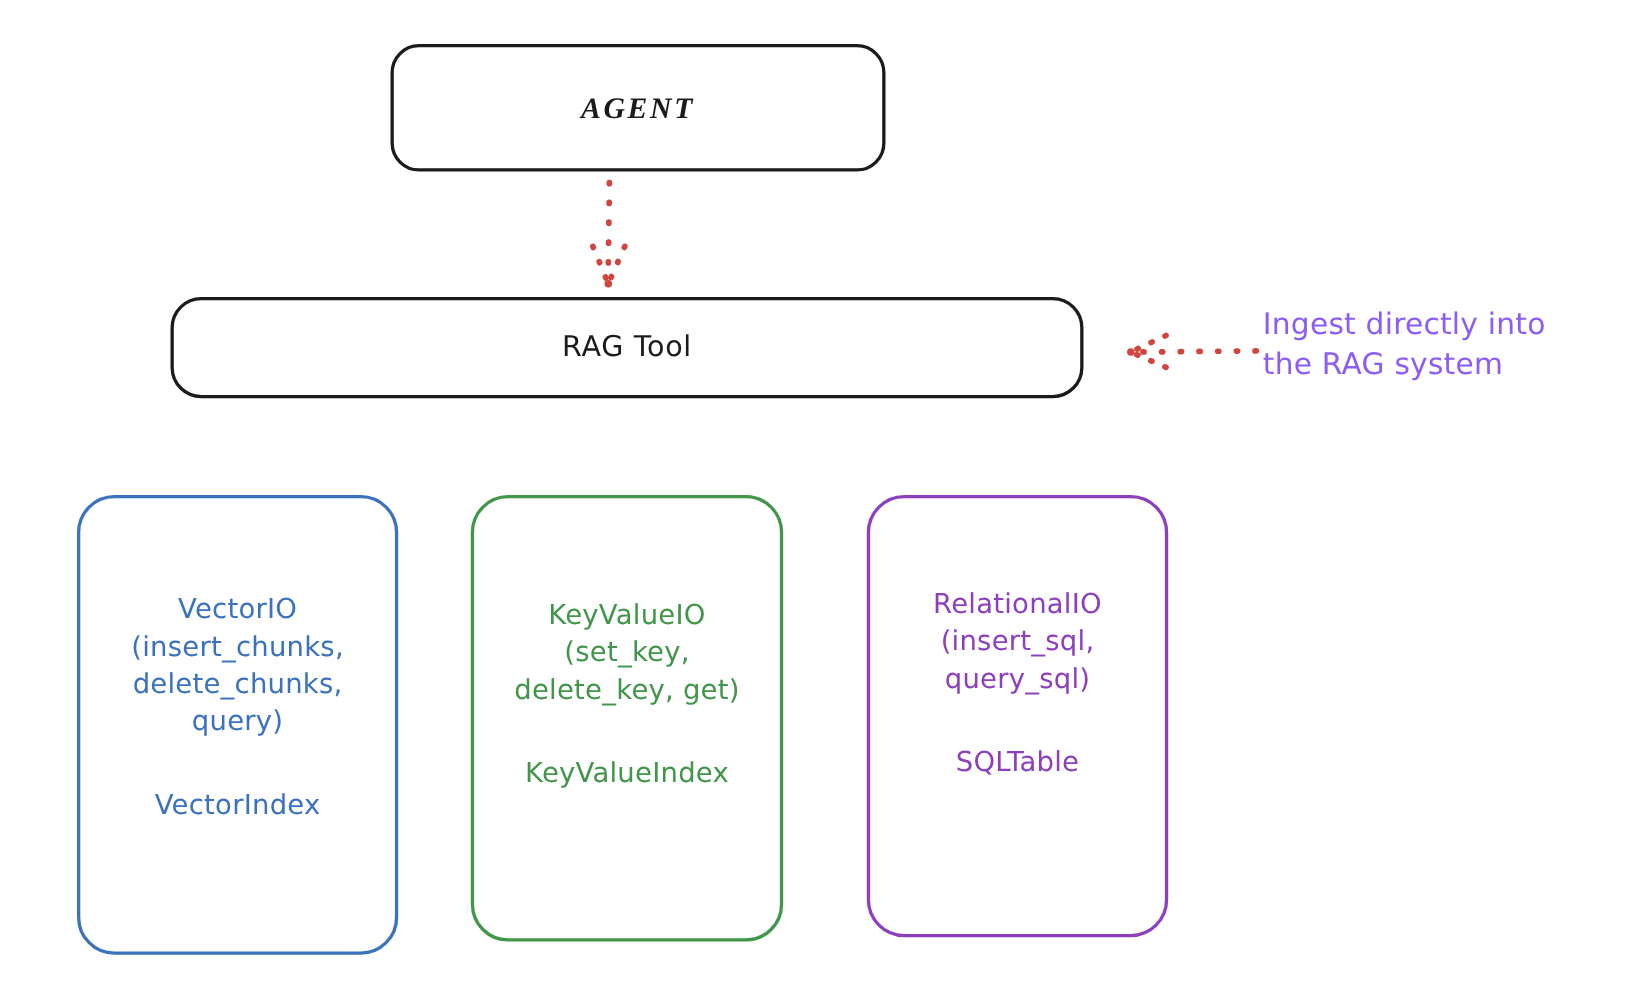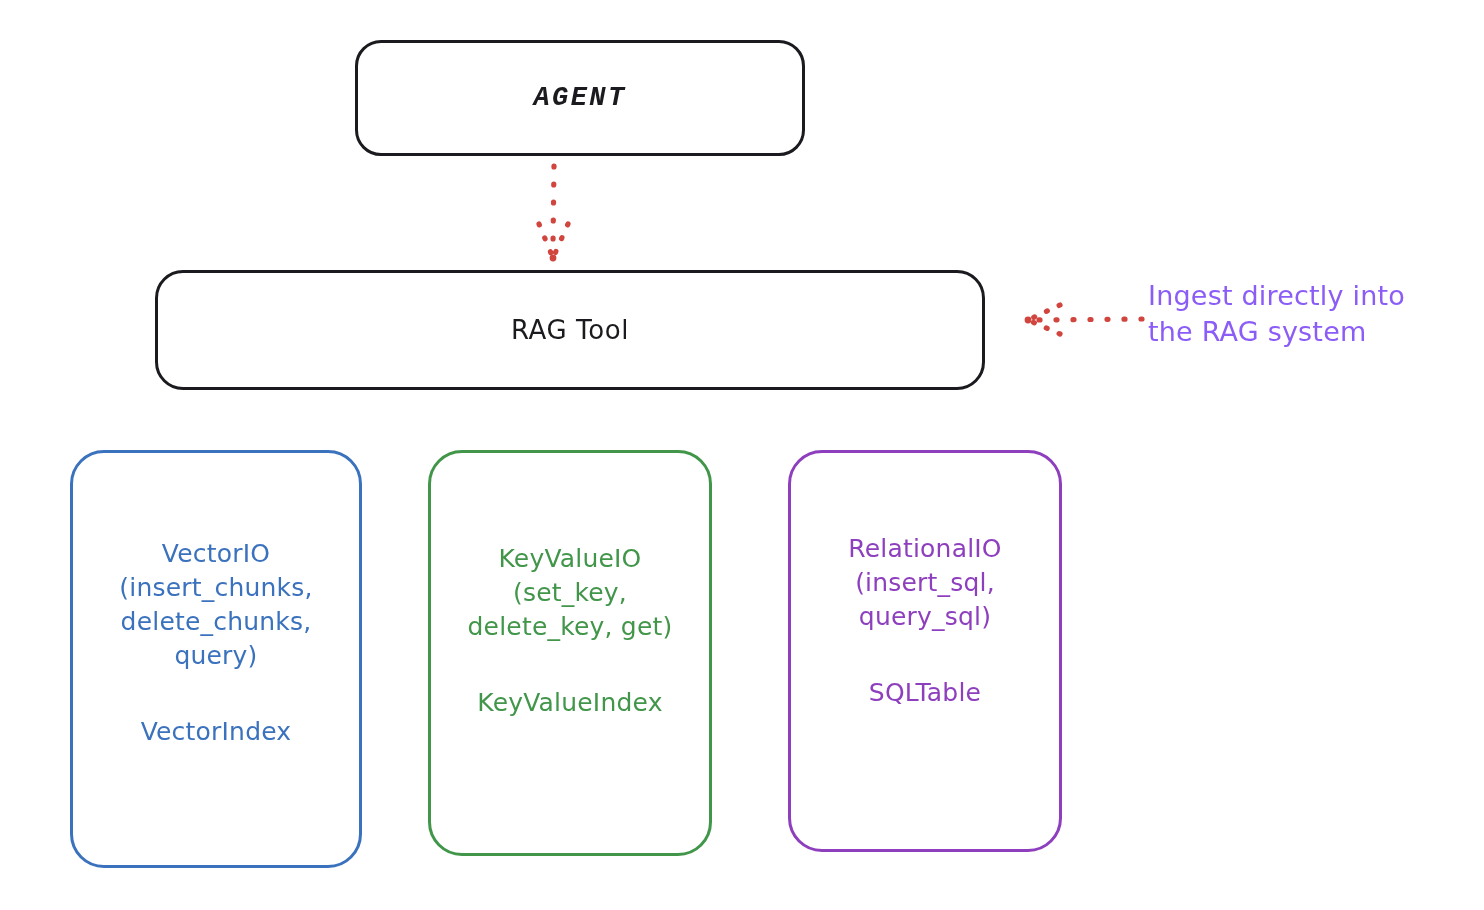--- a/index.html
+++ b/index.html
@@ -30,34 +30,34 @@
   
   #agent-box {
     left: 355px;
     top: 40px;
     width: 450px;
     height: 116px;
     border: 3.2px solid #1b1b1f;
     border-radius: 26px;
   }
   #agent-label {
-    font-family: Liberation Mono, monospace;
+    font-family: Liberation Serif, serif;
     font-style: italic;
     font-weight: 600;
     font-size: 27px;
     letter-spacing: 2.4px;
     color: #1b1b1f;
     white-space: nowrap;
   }
   
   #ragtool-box {
     left: 155px;
     top: 270px;
     width: 830px;
-    height: 120px;
+    height: 92px;
     border: 3.2px solid #1b1b1f;
     border-radius: 28px;
   }
   #ragtool-label {
     font-family: "DejaVu Sans", sans-serif;
     font-size: 26px;
     letter-spacing: 0.6px;
     color: #1b1b1f;
     white-space: nowrap;
   }

